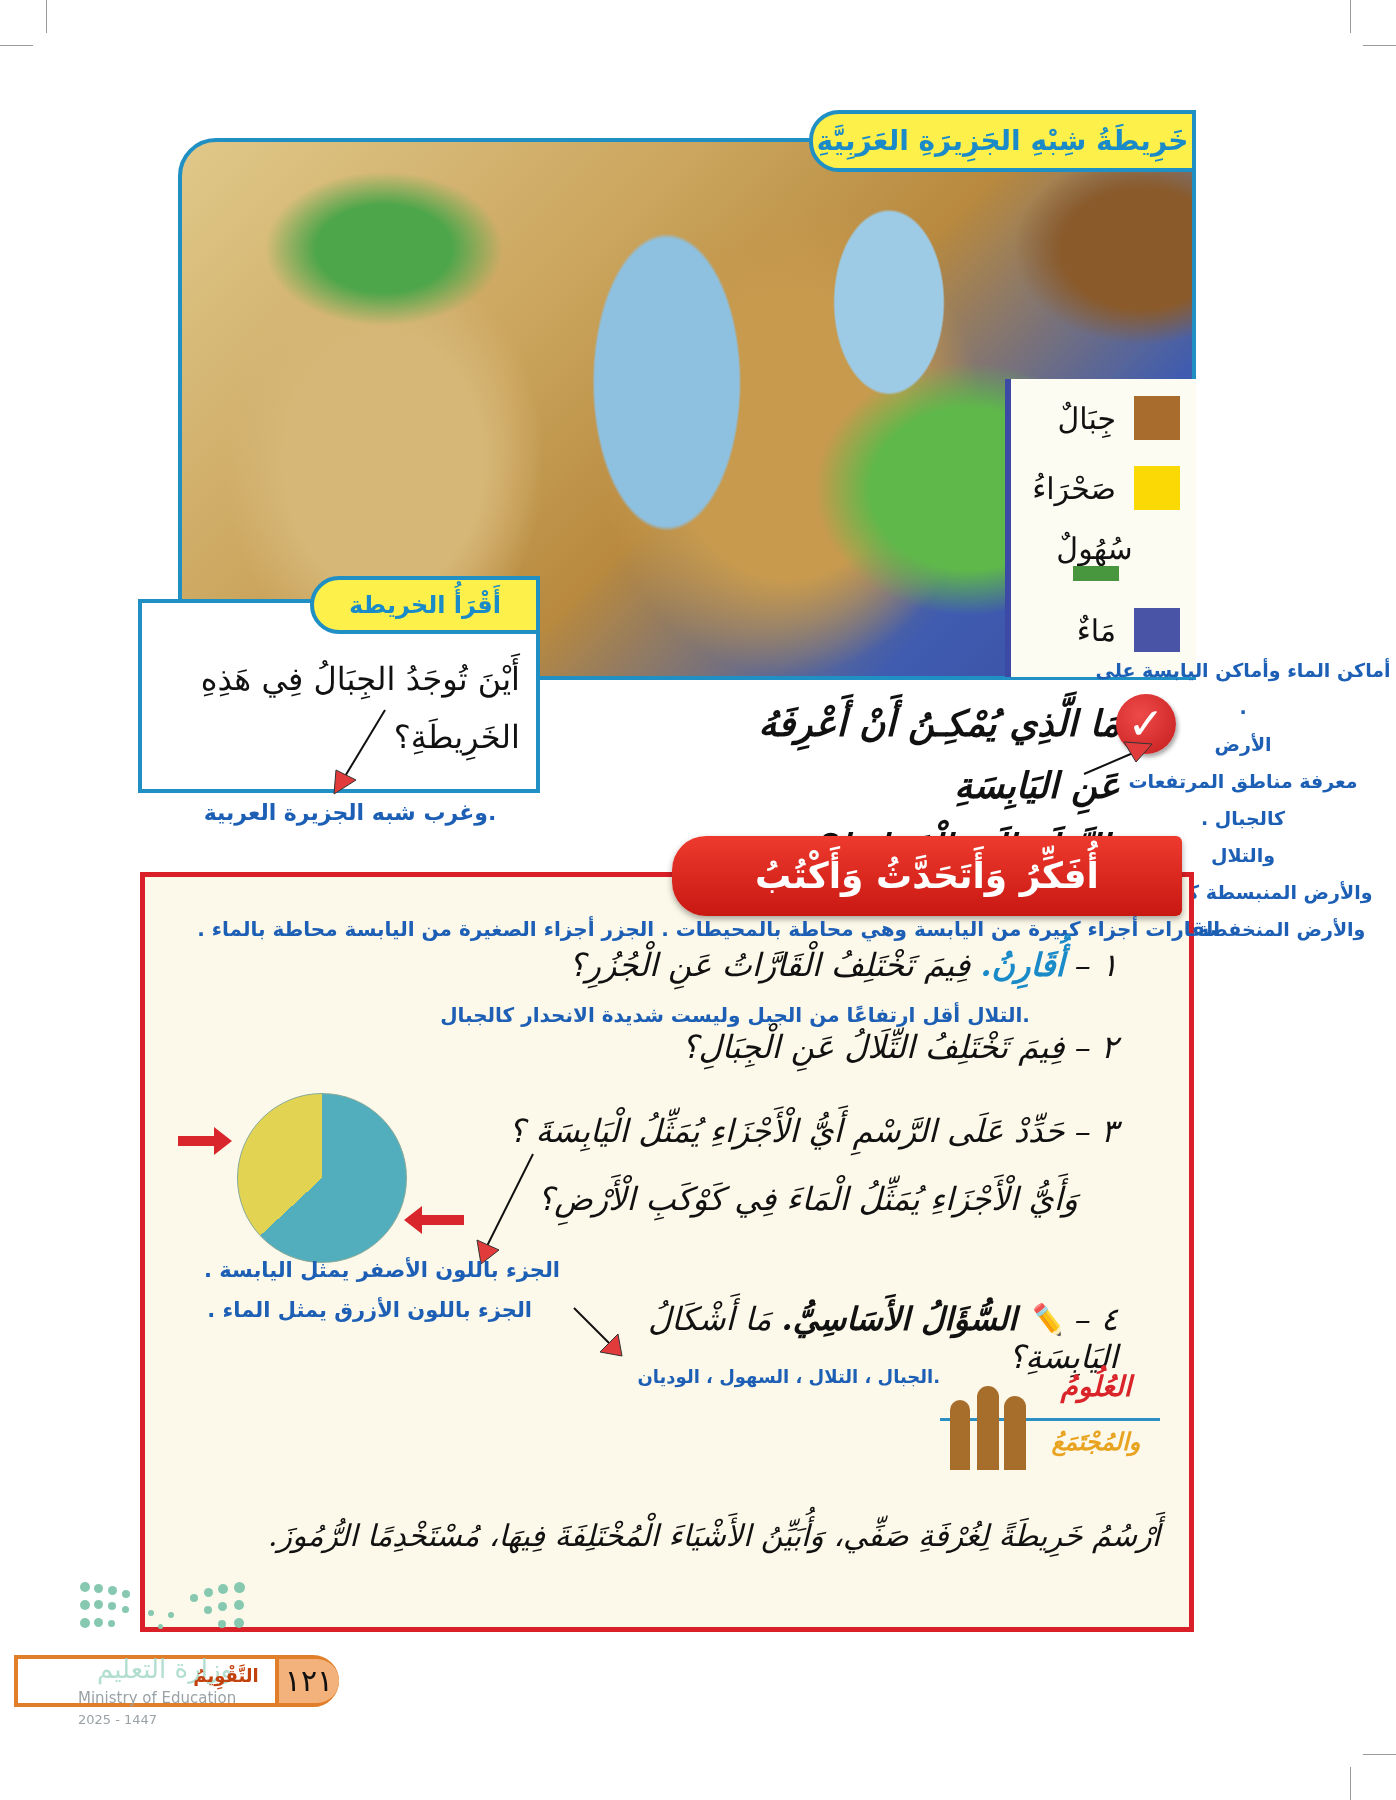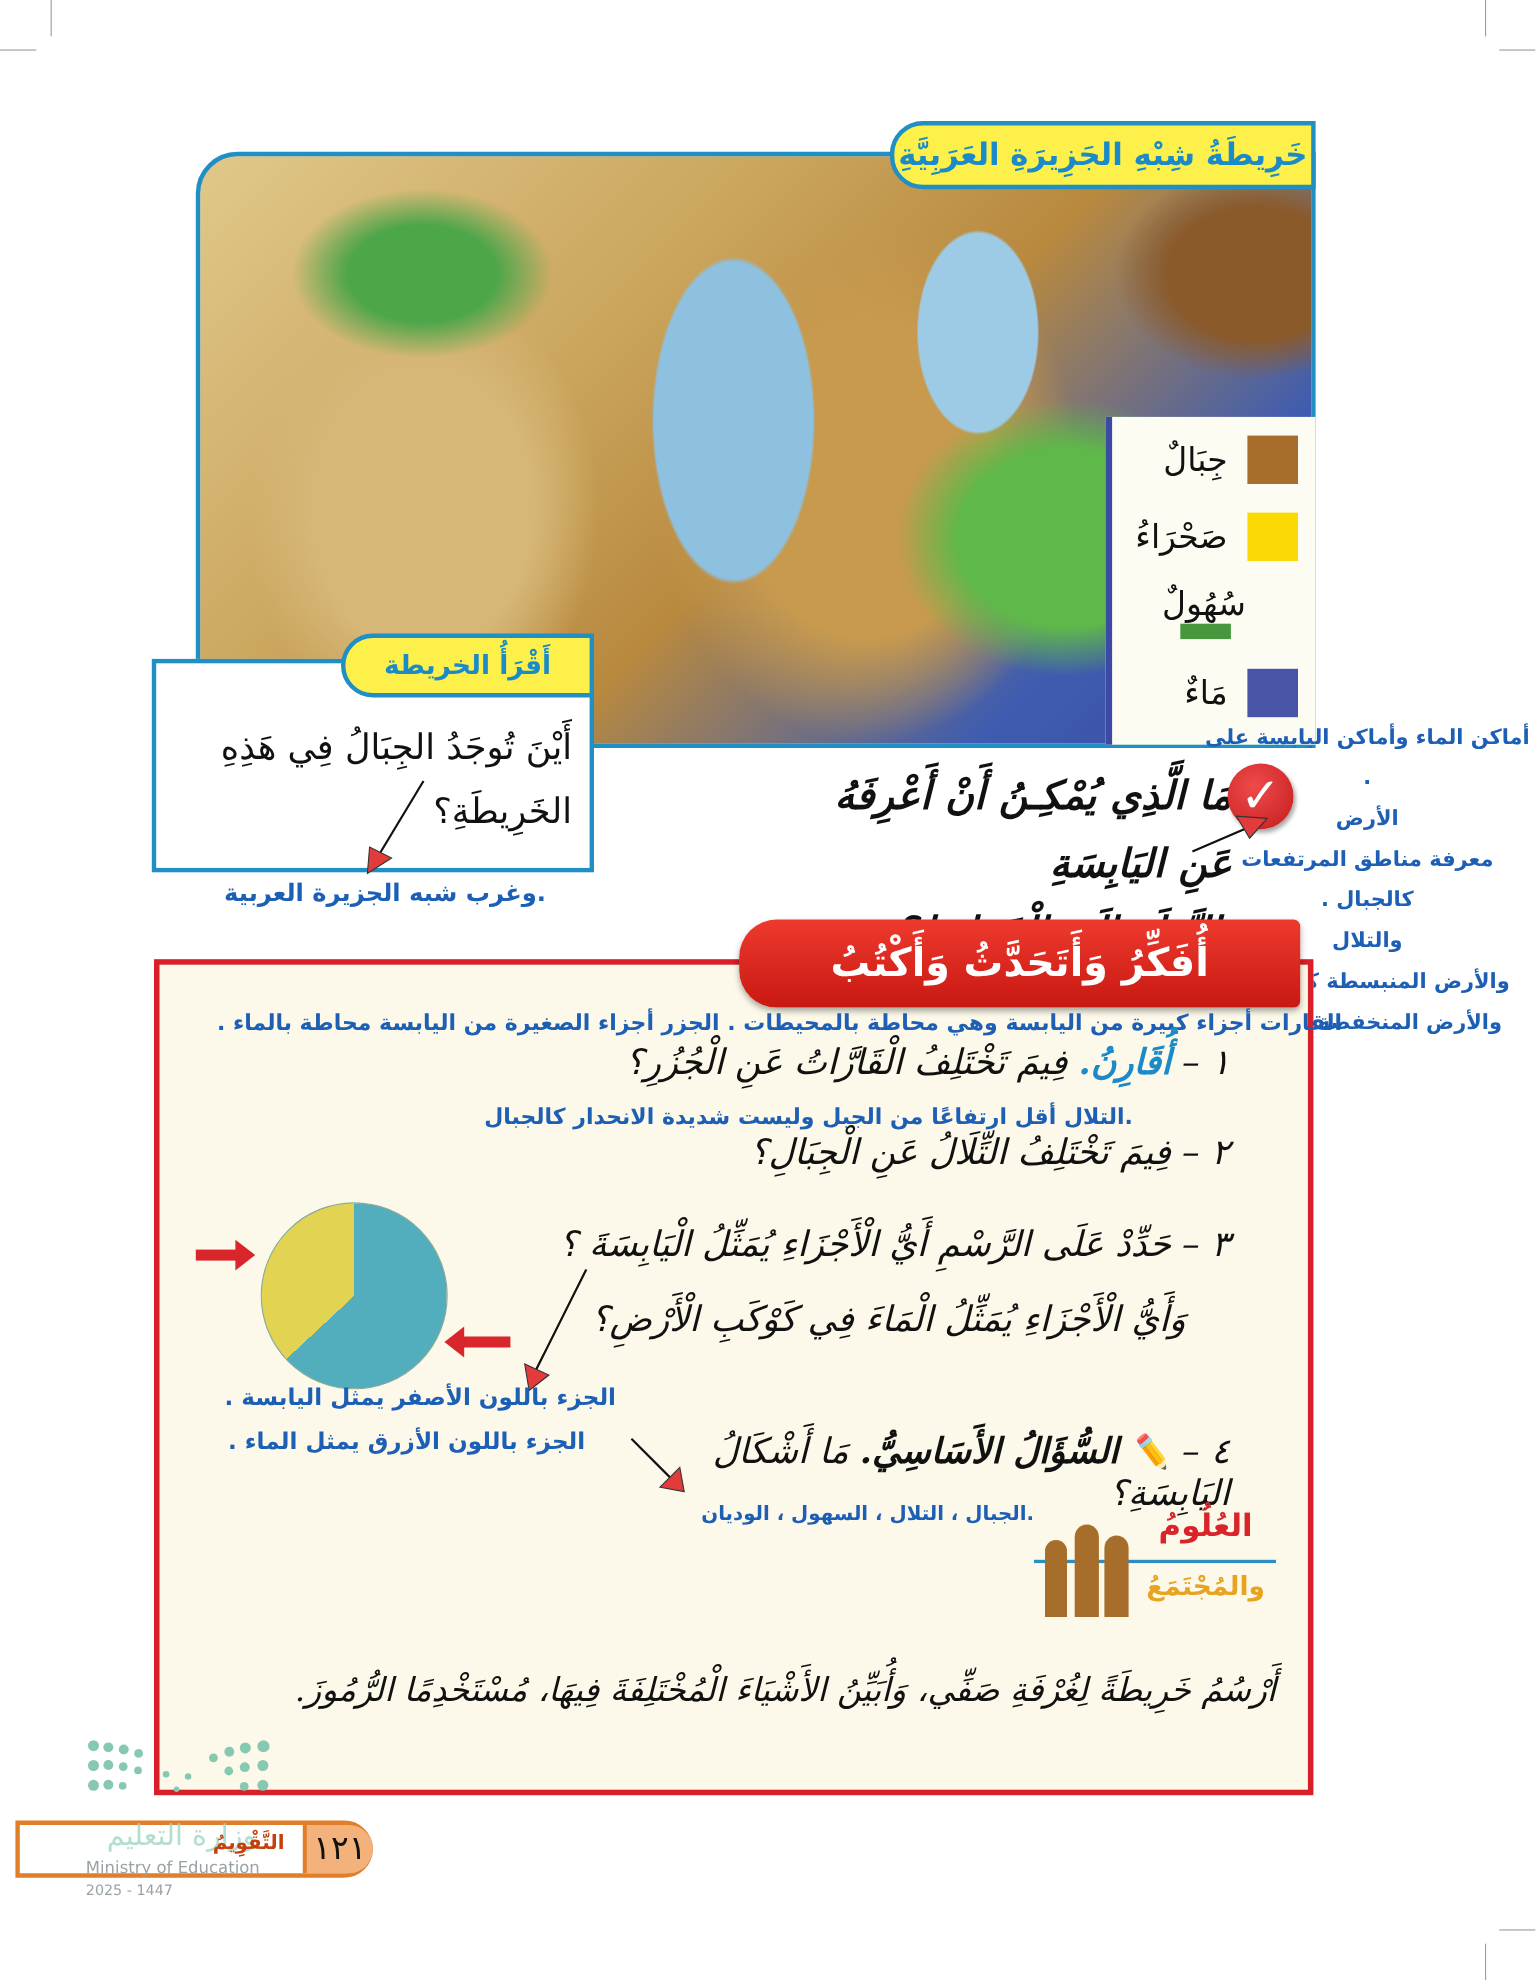--- a/index.html
+++ b/index.html
@@ -159,21 +159,21 @@
   <span style="font-size:30px;">✏️</span>
   <span style="font-weight:bold;">السُّؤَالُ الأَسَاسِيُّ.</span>
   <span>مَا أَشْكَالُ اليَابِسَةِ؟</span>
 </div>
 <svg class="abs" style="left:570px;top:1304px;" width="60" height="60">
   <line x1="4" y1="4" x2="40" y2="40" stroke="#111" stroke-width="2"></line>
   <polygon points="52,52 30,48 48,30" fill="#e23b3b" stroke="#333" stroke-width="1"></polygon>
 </svg>
 <div class="abs ar ans" style="left:600px;top:1360px;width:340px;text-align:right;font-size:18px;">.الجبال ، التلال ، السهول ، الوديان</div>
 
-<div class="abs" style="left:940px;top:1370px;width:220px;height:110px;">
+<div class="abs" style="left:940px;top:1370px;width:220px;height:110px;font-style:italic;">
   <div class="abs" style="left:0;top:48px;width:220px;height:3px;background:#2b8fc4;"></div>
   <div class="abs" style="left:10px;top:30px;width:20px;height:70px;background:#a66e2a;border-radius:10px 10px 0 0;"></div>
   <div class="abs" style="left:37px;top:16px;width:22px;height:84px;background:#a66e2a;border-radius:11px 11px 0 0;"></div>
   <div class="abs" style="left:64px;top:26px;width:22px;height:74px;background:#a66e2a;border-radius:11px 11px 0 0;"></div>
   <div class="abs ar" style="left:92px;top:0;width:128px;text-align:center;color:#d9242a;font-weight:bold;font-size:28px;">العُلُومُ</div>
   <div class="abs ar" style="left:92px;top:58px;width:128px;text-align:center;color:#e8a321;font-weight:bold;font-size:24px;">والمُجْتَمَعُ</div>
 </div>
 
 <div class="abs ar q" style="left:160px;top:1518px;width:1000px;font-size:30px;text-align:right;">أَرْسُمُ خَرِيطَةً لِغُرْفَةِ صَفِّي، وَأُبَيِّنُ الأَشْيَاءَ الْمُخْتَلِفَةَ فِيهَا، مُسْتَخْدِمًا الرُّمُوزَ.</div>
 

